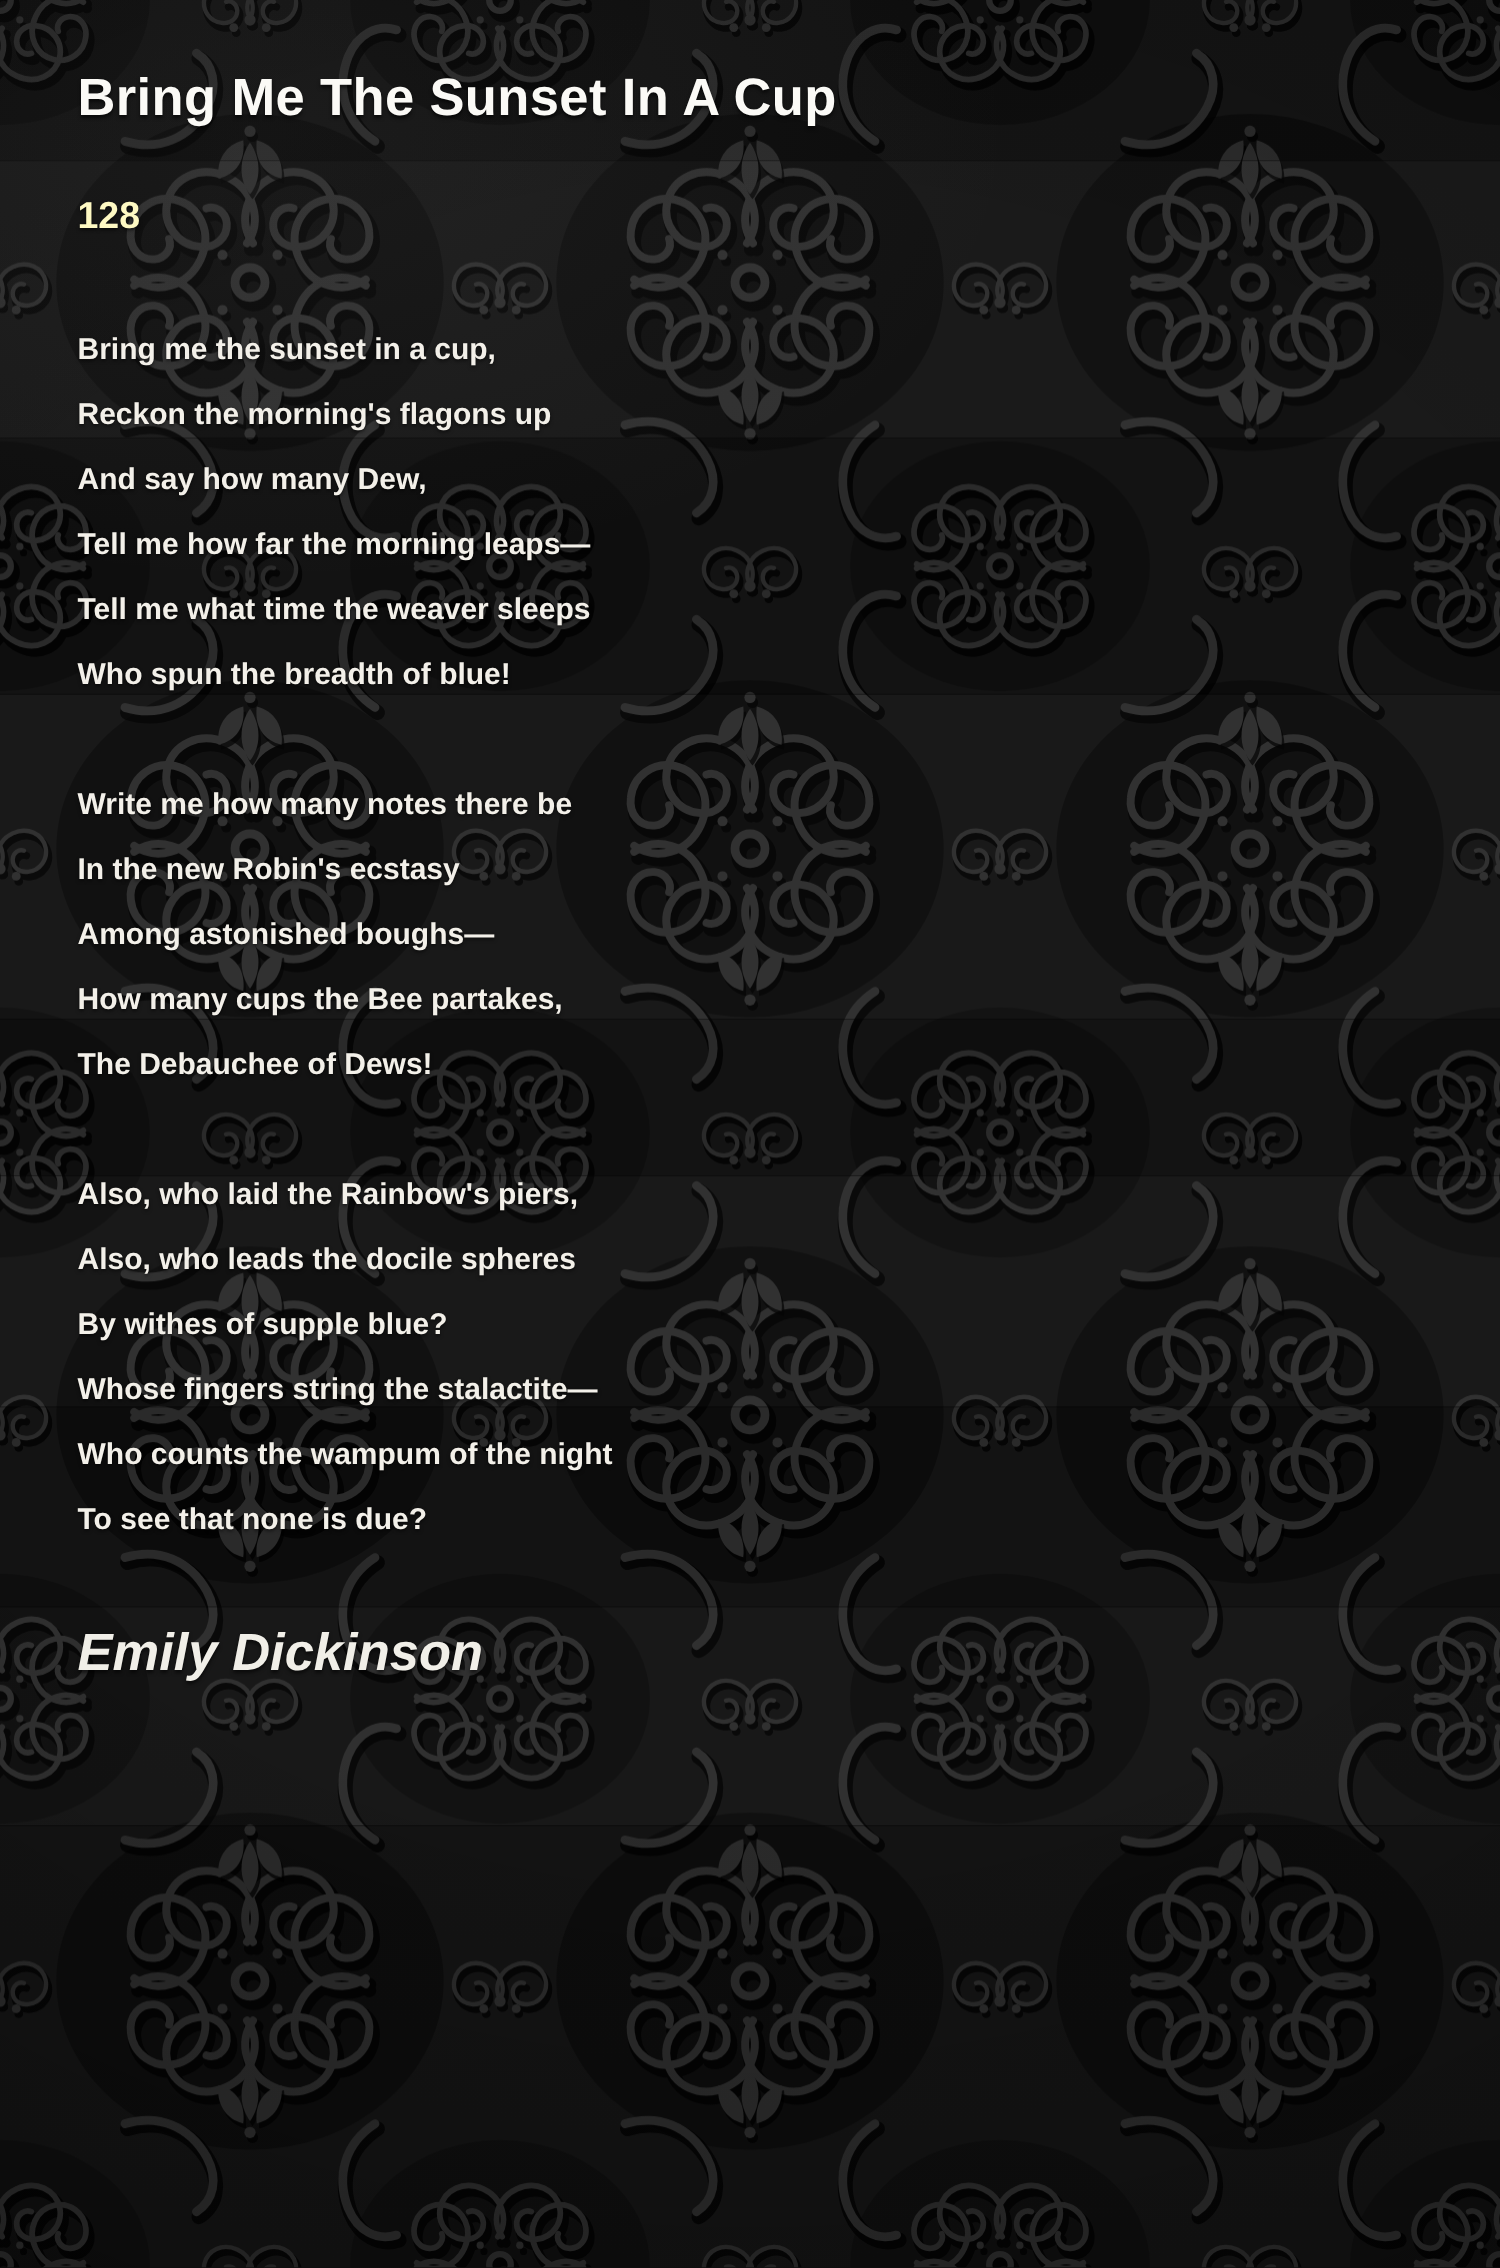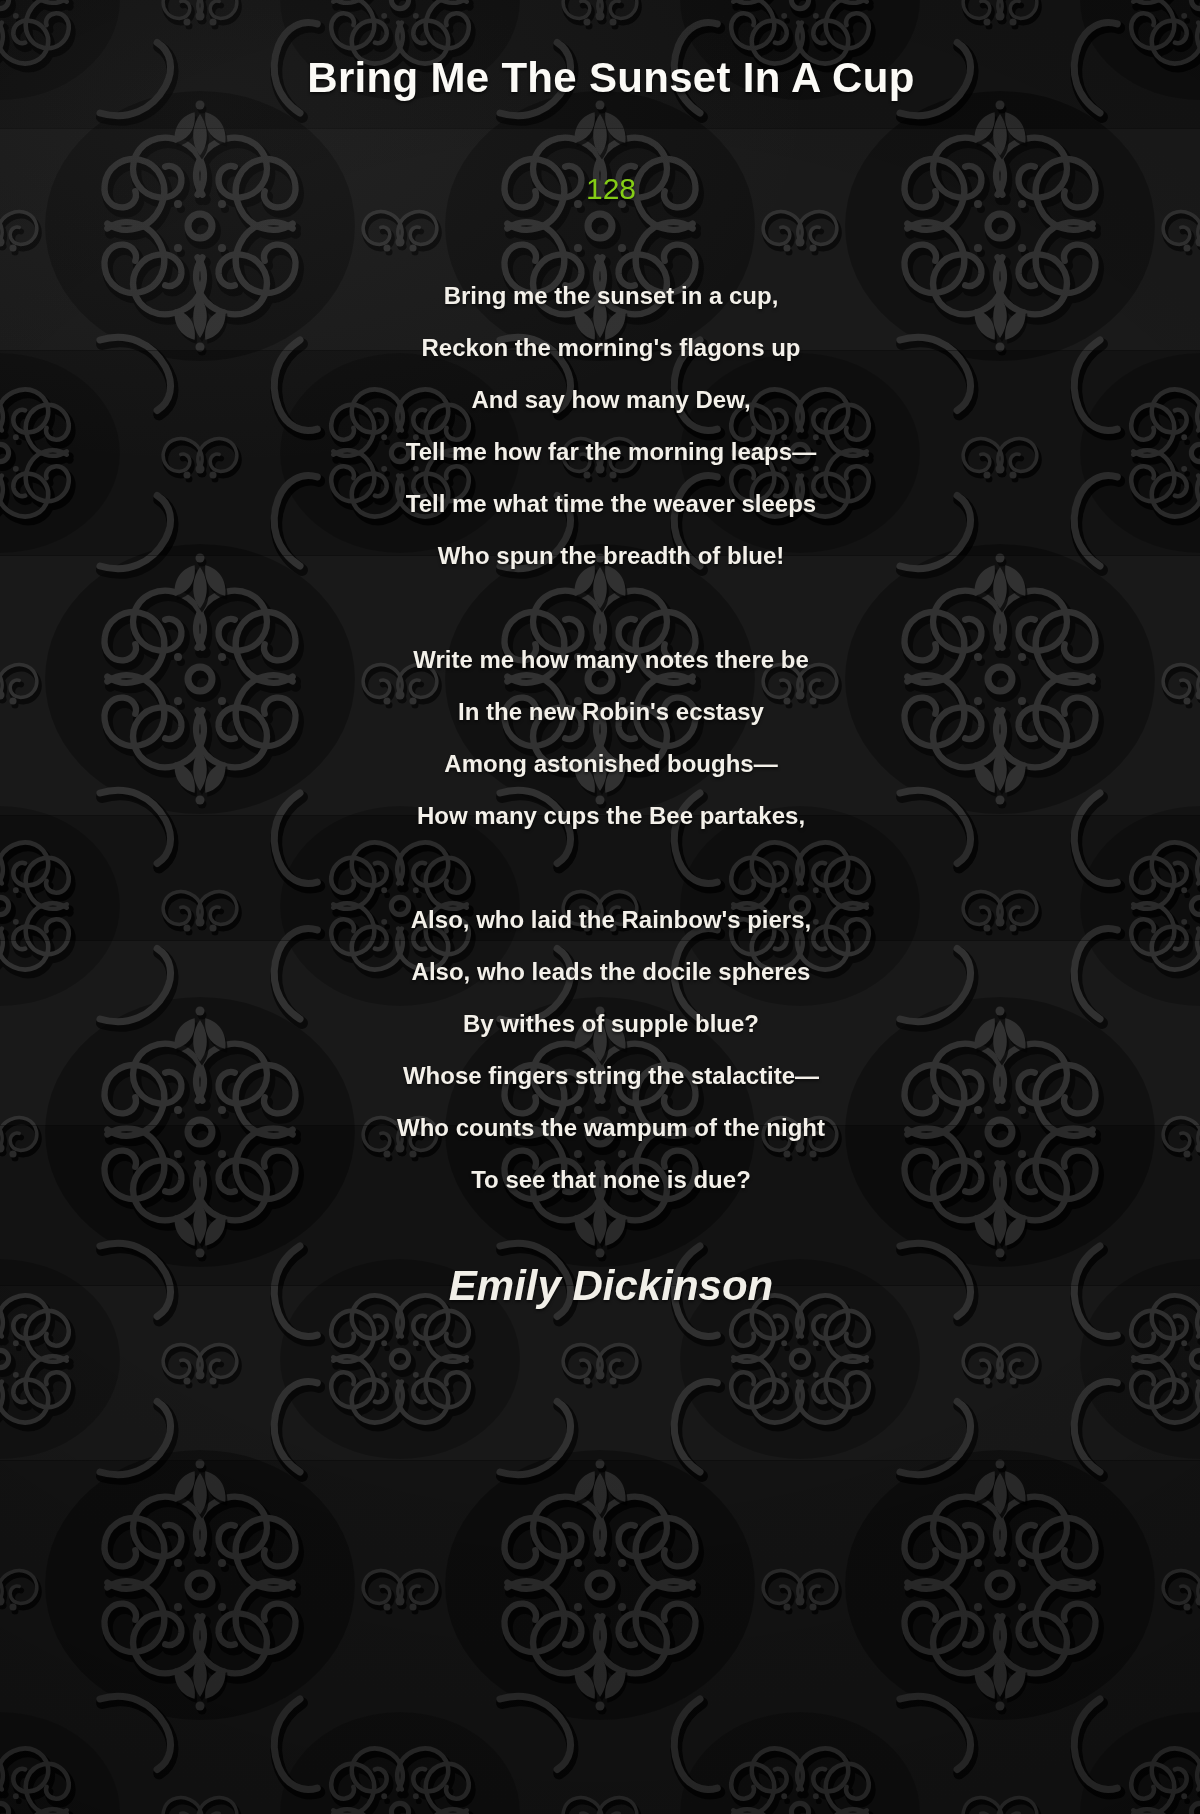--- a/index.html
+++ b/index.html
@@ -50,37 +50,36 @@
       radial-gradient(ellipse 1000px 600px at 18% 6%, rgba(140,140,140,0.07), rgba(0,0,0,0) 60%),
       radial-gradient(ellipse 1600px 1400px at 50% 45%, rgba(0,0,0,0) 45%, rgba(0,0,0,0.30) 100%);
   }
 
   
   .content {
     position: absolute;
     inset: 0;
     padding: 50px 40px 0 62px;
     box-sizing: border-box;
-    text-align: center;
   }
   .poem-title {
     margin: 0;
     font-size: 42px;
     line-height: 56px;
     font-weight: bold;
     letter-spacing: 0.3px;
     color: #fbfaf6;
     text-shadow: 0 2px 3px rgba(0,0,0,0.6);
   }
   .poem-number {
-    margin-top: 64px;
+    margin-top: 48px;
     font-size: 30px;
     line-height: 38px;
-    font-weight: normal;
-    color: #84cc16;
+    font-weight: bold;
+    color: #fef9c3;
     text-shadow: 0 2px 3px rgba(0,0,0,0.6);
   }
   .stanza { margin-top: 52px; }
   .stanza.first { margin-top: 62px; }
   .poem-line {
     font-size: 24px;
     line-height: 52px;
     font-weight: bold;
     color: #f3f0e9;
     text-shadow: 0 2px 3px rgba(0,0,0,0.55);
@@ -265,20 +264,21 @@
     <div class="poem-line">Tell me how far the morning leaps—</div>
     <div class="poem-line">Tell me what time the weaver sleeps</div>
     <div class="poem-line">Who spun the breadth of blue!</div>
   </div>
 
   <div class="stanza">
     <div class="poem-line">Write me how many notes there be</div>
     <div class="poem-line">In the new Robin's ecstasy</div>
     <div class="poem-line">Among astonished boughs—</div>
     <div class="poem-line">How many cups the Bee partakes,</div>
+    <div class="poem-line">The Debauchee of Dews!</div>
   </div>
 
   <div class="stanza">
     <div class="poem-line">Also, who laid the Rainbow's piers,</div>
     <div class="poem-line">Also, who leads the docile spheres</div>
     <div class="poem-line">By withes of supple blue?</div>
     <div class="poem-line">Whose fingers string the stalactite—</div>
     <div class="poem-line">Who counts the wampum of the night</div>
     <div class="poem-line">To see that none is due?</div>
   </div>

